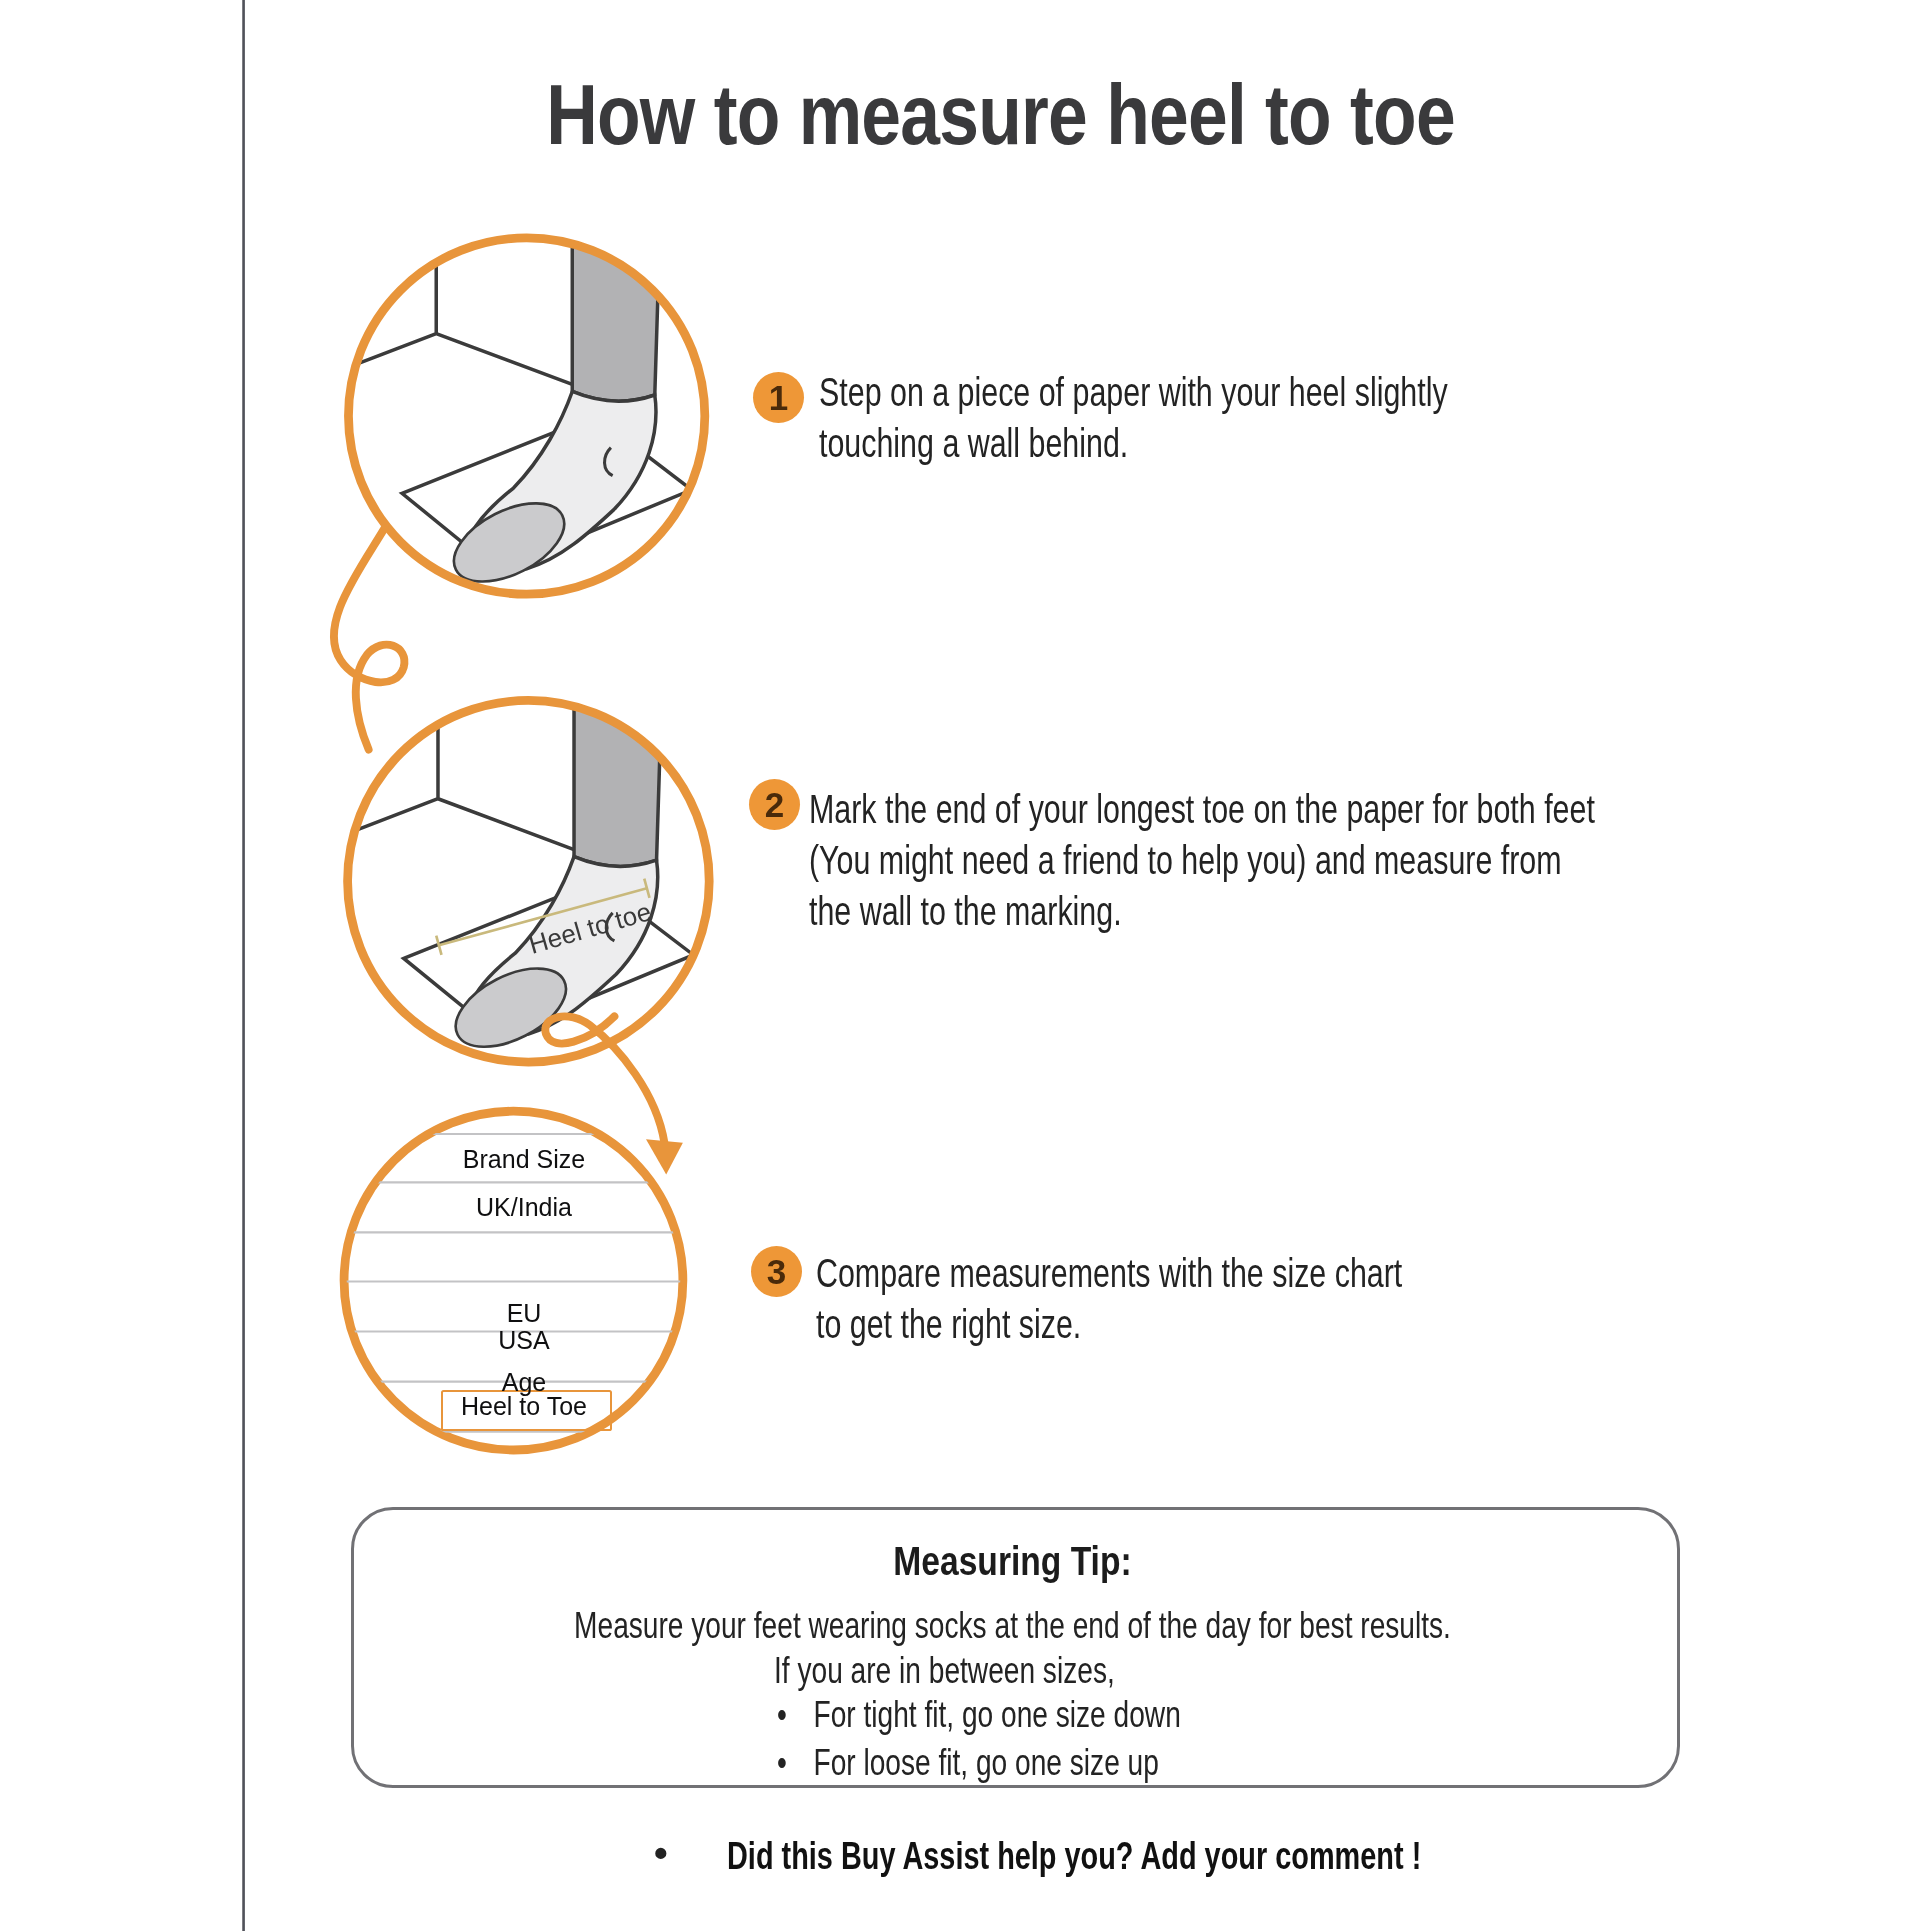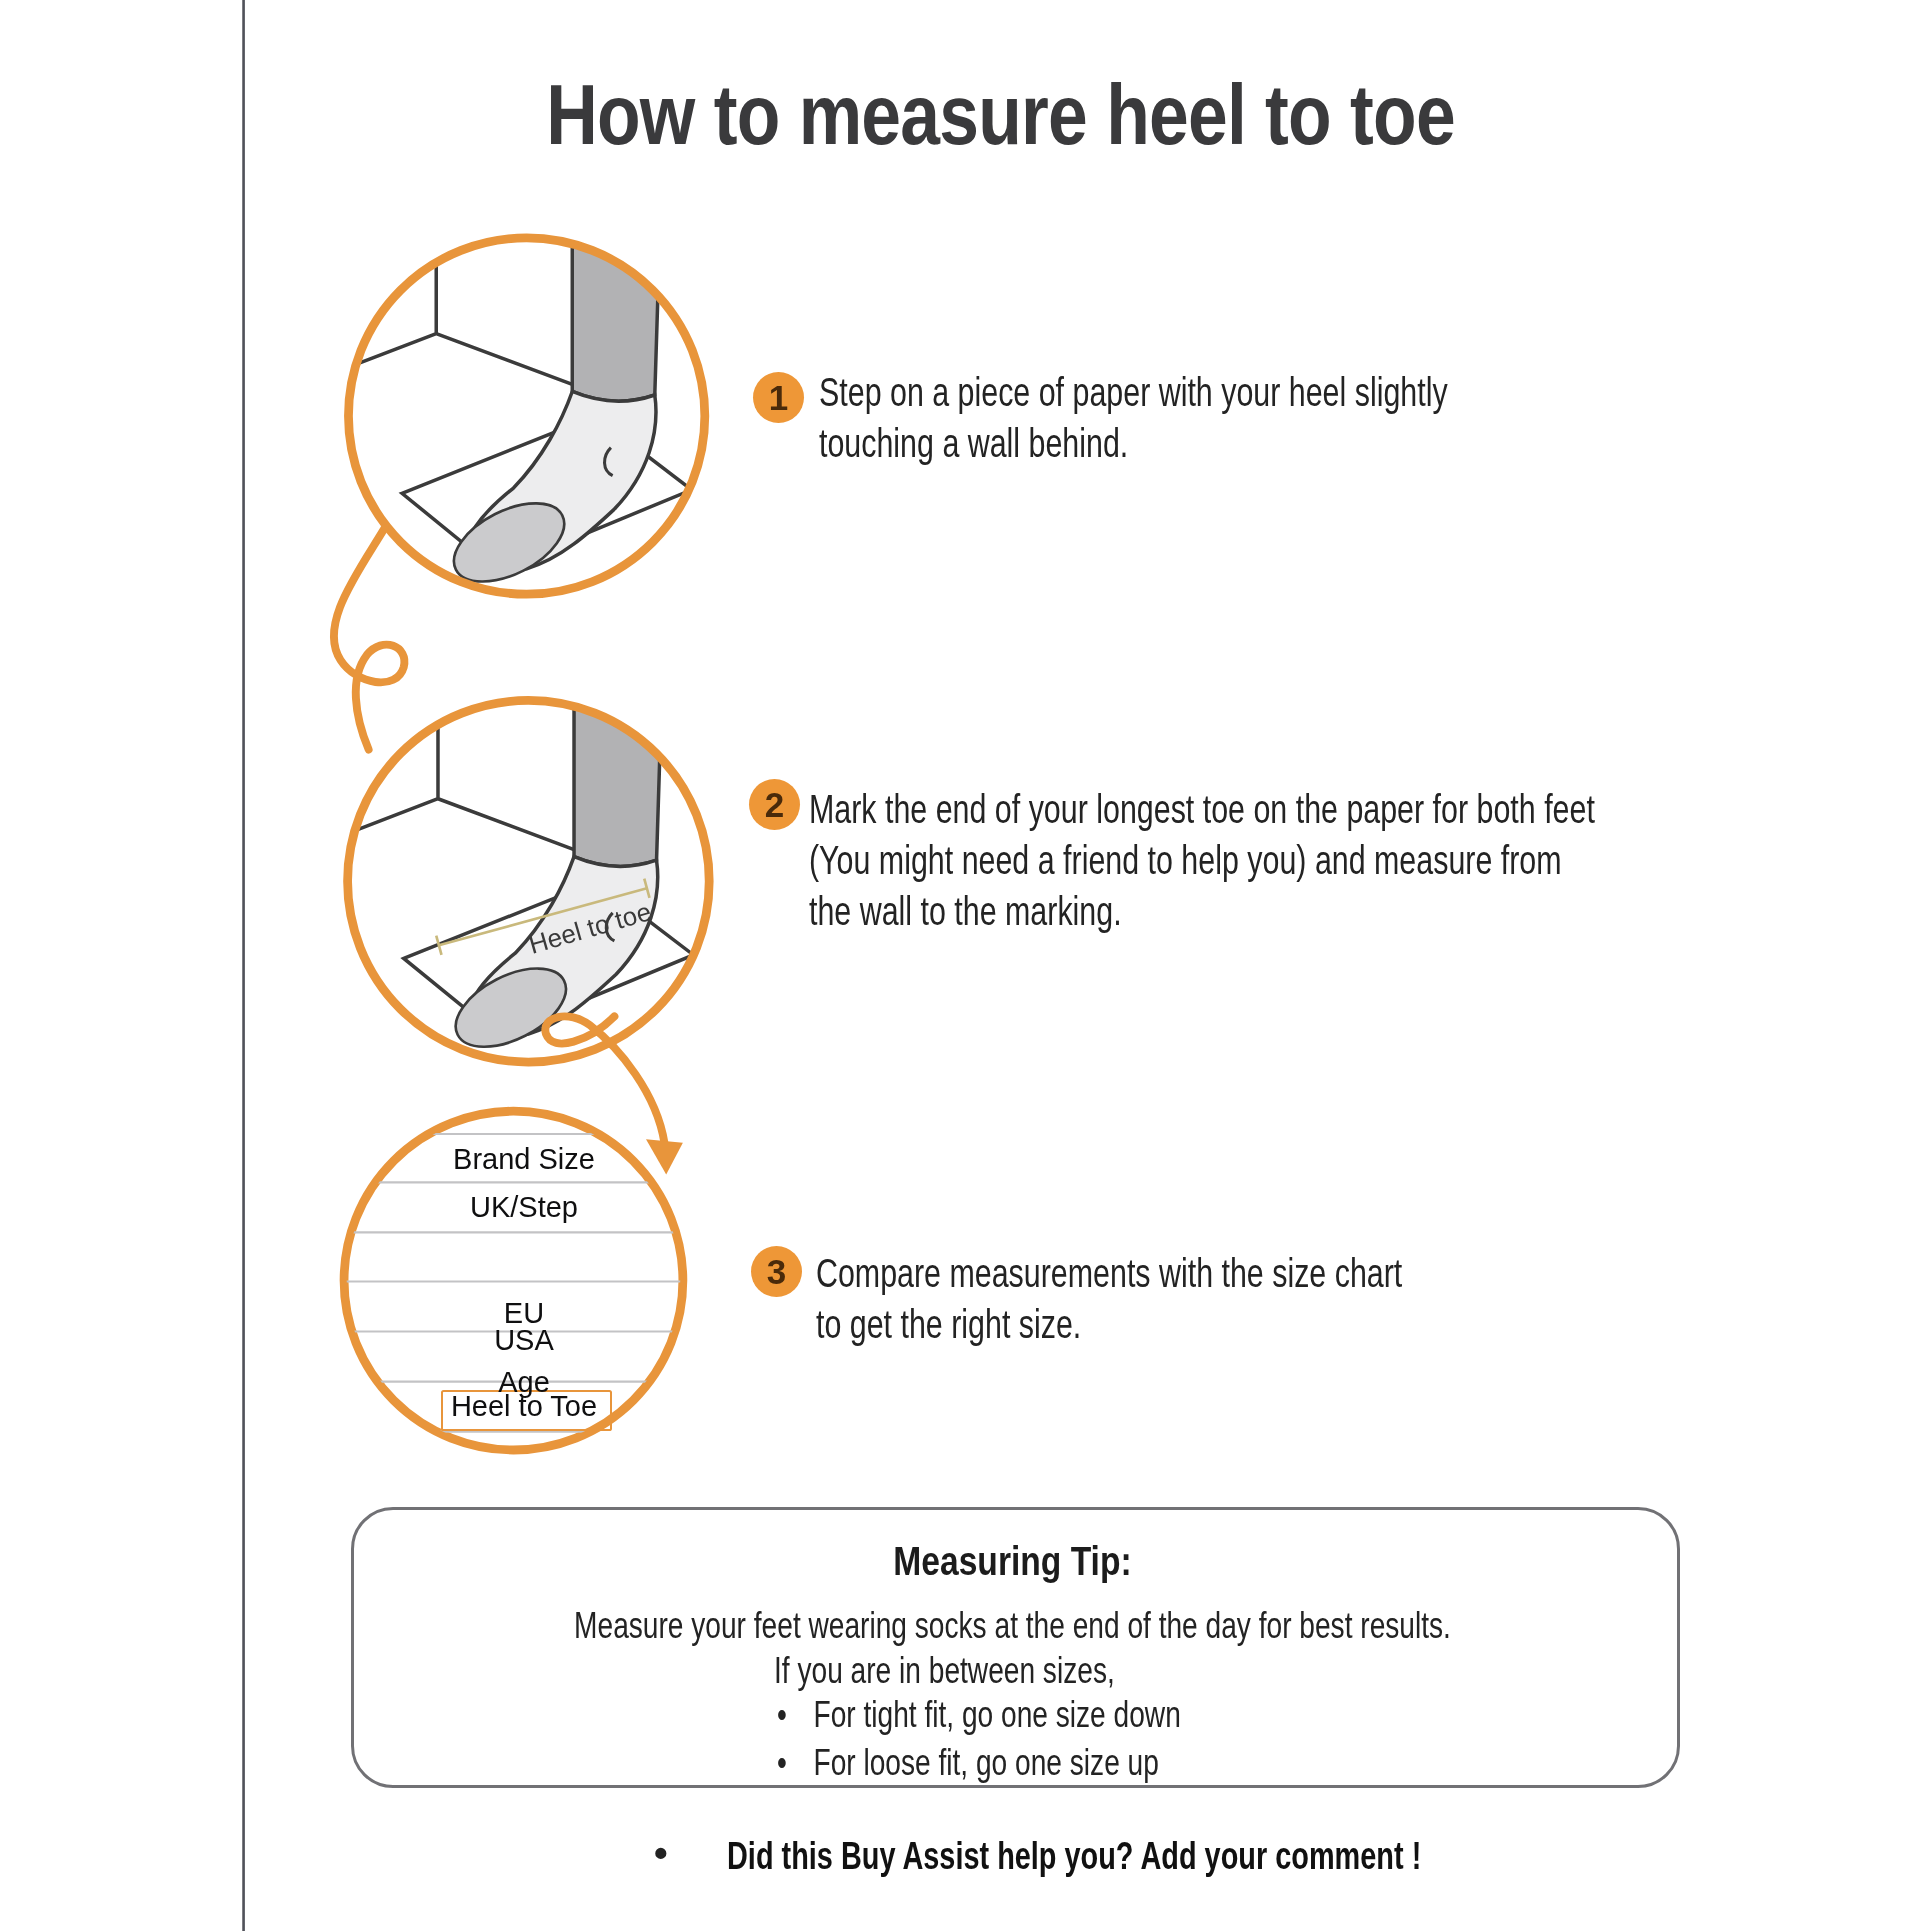--- a/index.html
+++ b/index.html
@@ -13,21 +13,21 @@
   .cond84{transform:scaleX(0.84);}
   .ol{transform-origin:0 0;}
   .oc{transform-origin:50% 0;}
   h1.title{margin:0;left:158px;top:66px;width:1685px;text-align:center;
        font-size:85px;font-weight:bold;letter-spacing:-0.9px;color:#3a3a3c;}
   .badge{width:51px;height:51px;border-radius:50%;background:#EE9737;
        color:#4a2a0a;font-weight:bold;font-size:35px;display:flex;
        align-items:center;justify-content:center;}
   .step-lines div{font-size:40px;line-height:51px;color:#232323;}
   .chart-row{left:359px;width:330px;height:46px;display:flex;align-items:center;
-       justify-content:center;font-size:29px;color:#0f0f10;}
+       justify-content:center;font-size:25px;color:#0f0f10;}
   .htt-box{left:441px;top:1390px;width:167px;height:37px;border:2.6px solid #E8953B;
        border-radius:2.6px;background:transparent;}
   .measure-label{left:502px;top:913px;width:176px;text-align:center;font-size:26px;
        color:#3a3a3a;transform:rotate(-16deg);}
   .tip-box{left:351px;top:1507px;width:1323px;height:275px;border:3.5px solid #717175;
        border-radius:42px;background:#ffffff;}
   .tip-title{left:351px;top:1539px;width:1323px;text-align:center;
        font-size:40px;font-weight:bold;color:#1c1c1c;}
   .tip-line1{left:351px;top:1605px;width:1323px;text-align:center;font-size:37px;}
   .tip-if{left:774px;top:1650px;font-size:37px;}
@@ -125,21 +125,21 @@
 <div class="abs ui badge" style="left:751px;top:1246px;">3</div>
 <div class="abs ui step-lines cond76 ol nowrap" style="left:816px;top:1248px;">
   <div>Compare measurements with the size chart</div>
   <div>to get the right size.</div>
 </div>
 
 <div class="abs ui measure-label">Heel to toe</div>
 
 <div class="abs ui htt-box"></div>
 <div class="abs ui chart-row" style="top:1136px;">Brand Size</div>
-<div class="abs ui chart-row" style="top:1184px;">UK/Step</div>
+<div class="abs ui chart-row" style="top:1184px;">UK/India</div>
 <div class="abs ui chart-row" style="top:1290px;">EU</div>
 <div class="abs ui chart-row" style="top:1317px;text-align:center;">USA</div>
 <div class="abs ui chart-row" style="top:1333px;margin-top:26px;">Age</div>
 <div class="abs ui chart-row" style="top:1383px;">Heel to Toe</div>
 
 <div class="abs ui tip-box"></div>
 <div class="abs ui tip-title cond84 oc">Measuring Tip:</div>
 <div class="abs ui tip-line1 cond76 oc nowrap">Measure your feet wearing socks at the end of the day for best results.</div>
 <div class="abs ui tip-if cond76 ol nowrap">If you are in between sizes,</div>
 <div class="abs ui tip-bullet-row cond76 ol nowrap" style="left:777px;top:1694px;">

